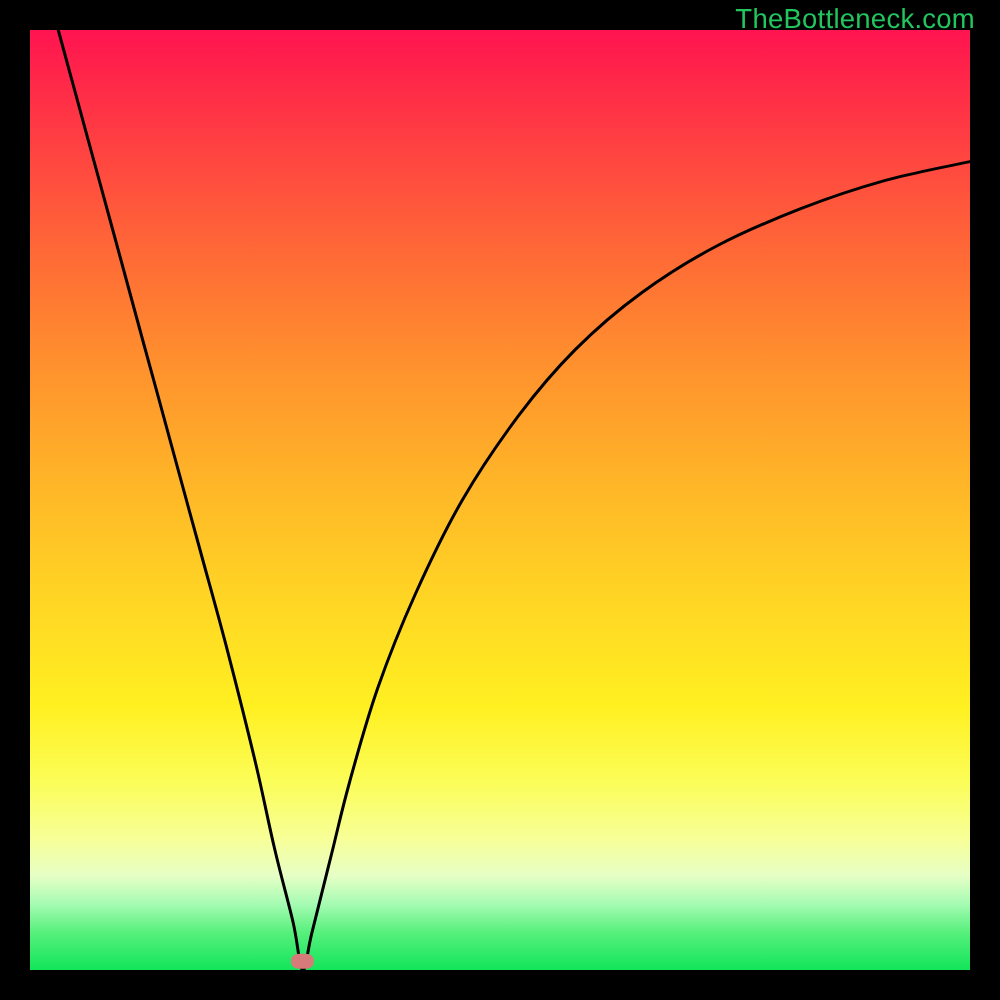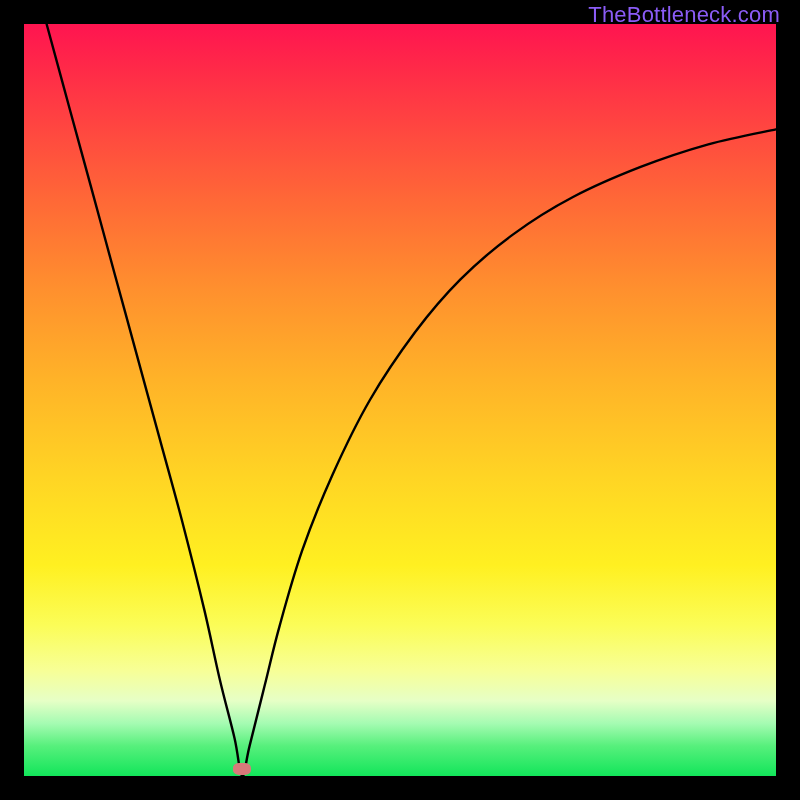--- a/index.html
+++ b/index.html
@@ -14,21 +14,21 @@
   .frame {
     position: relative;
     width: 800px;
     height: 800px;
     background: #000;
   }
   .watermark {
     position: absolute;
     top: 2px;
     right: 20px;
-    color: #8b5cf6;
+    color: #22c55e;
     font-size: 22px;
     font-weight: 500;
     letter-spacing: 0.2px;
     z-index: 5;
   }
   .plot-area {
     position: absolute;
     left: 24px;
     top: 24px;
     width: 752px;

